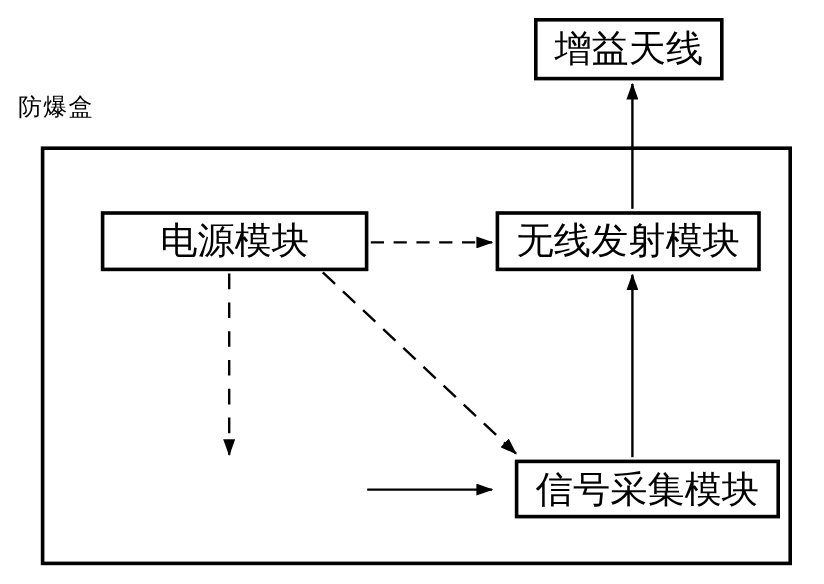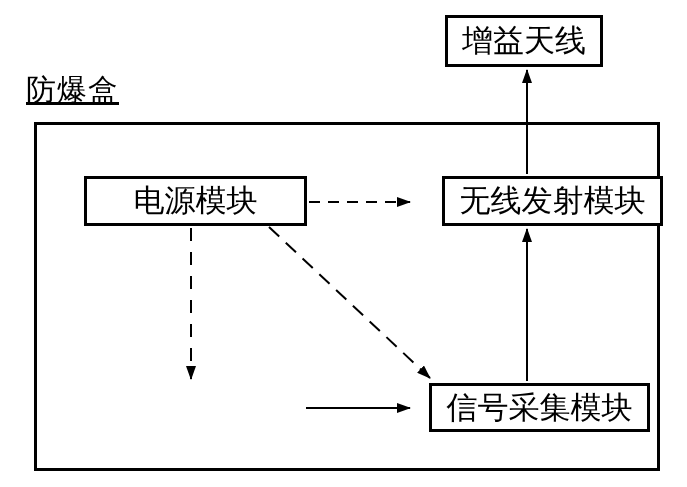--- a/index.html
+++ b/index.html
@@ -11,27 +11,26 @@
     position: relative;
     width: 687px;
     height: 487px;
     background: #ffffff;
     font-family: "Liberation Serif", "DejaVu Serif", serif;
     color: #000000;
     overflow: hidden;
   }
   .container-label {
     position: absolute;
-    left: 26px;
+    left: 15px;
     top: 72px;
-    font-size: 30px;
+    font-size: 20px;
     line-height: 36px;
     letter-spacing: 1px;
     white-space: nowrap;
-    text-decoration: underline;
   }
   .enclosure {
     position: absolute;
     left: 34px;
     top: 122px;
     width: 626px;
     height: 349px;
     border: 3px solid #000000;
     box-sizing: border-box;
     background: transparent;
@@ -49,21 +48,21 @@
     box-sizing: border-box;
     background: #ffffff;
     display: flex;
     align-items: center;
     justify-content: center;
     font-size: 31px;
     white-space: nowrap;
   }
   .node-antenna  { left: 445px; top: 15px;  width: 158px; height: 52px; }
   .node-power    { left: 84px;  top: 176px; width: 223px; height: 50px; }
-  .node-wireless { left: 413px; top: 176px; width: 221px; height: 50px; margin-left: 29px; }
+  .node-wireless { left: 413px; top: 176px; width: 221px; height: 50px; }
   .node-accel    { left: 84px;  top: 383px; width: 220px; height: 49px; }
   .node-signal   { left: 413px; top: 383px; width: 221px; height: 49px; margin-left: 16px; }
   .edge {
     stroke: #000000;
     stroke-width: 2;
     fill: none;
   }
   .edge.dashed-h { stroke-dasharray: 11, 8; }
   .edge.dashed-v { stroke-dasharray: 13, 11; }
   .edge.dashed-d { stroke-dasharray: 14, 9; }

